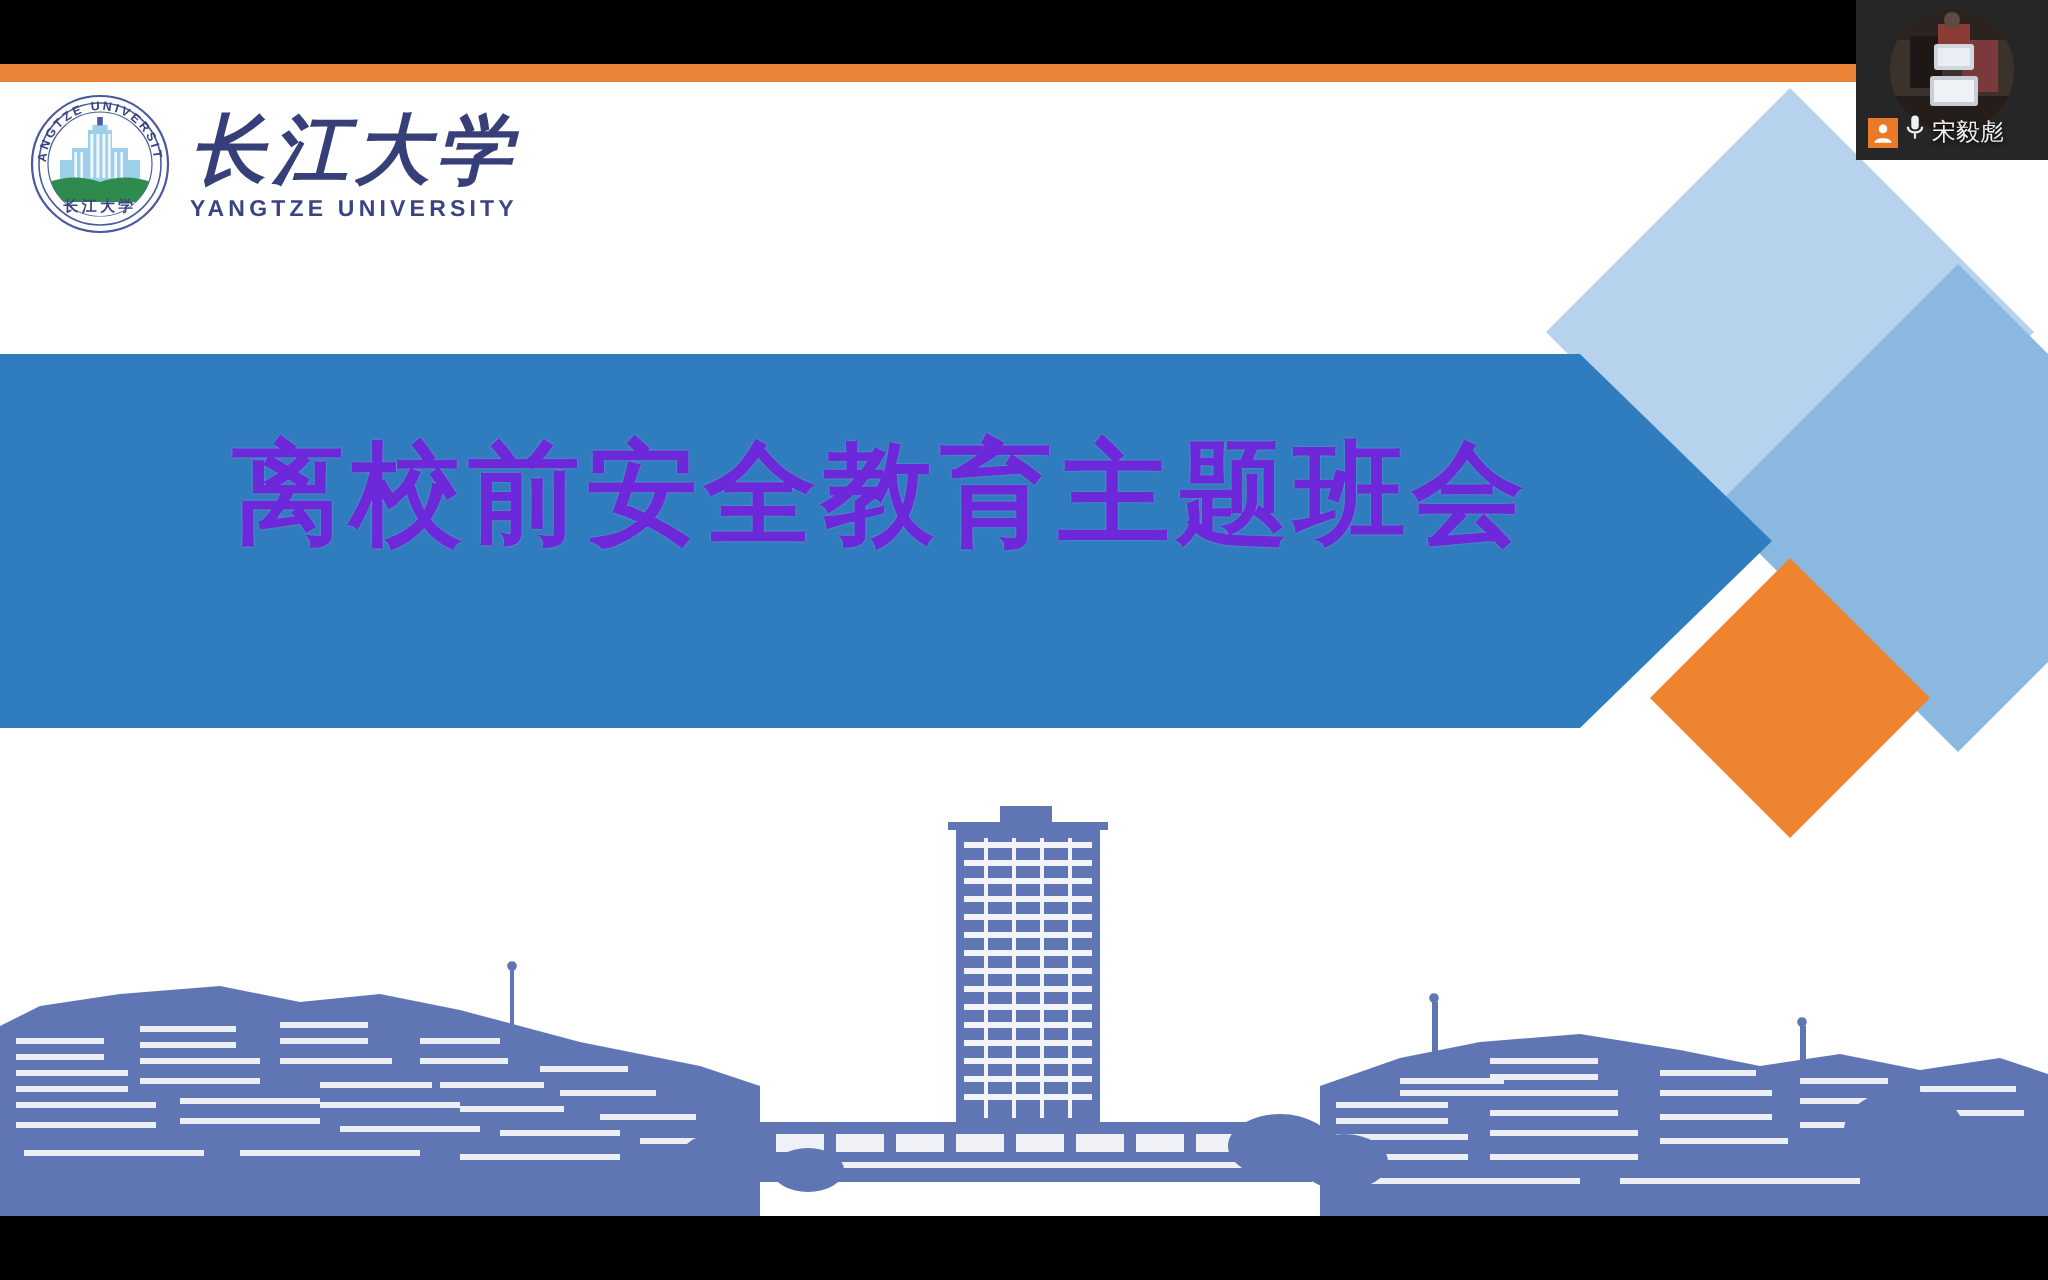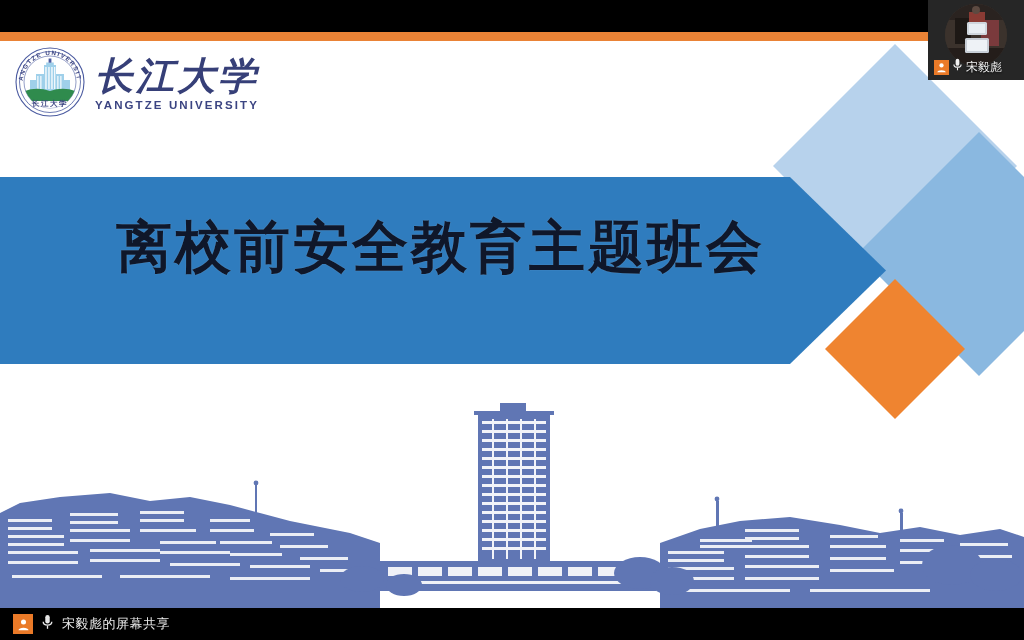--- a/index.html
+++ b/index.html
@@ -115,21 +115,21 @@
     top: 145px;
     width: 830px;
     height: 142px;
     display: flex;
     align-items: center;
     padding-left: 116px;
     box-sizing: border-box;
     font-family: "DejaVu Sans", "Liberation Sans", sans-serif;
     font-size: 56px;
     font-weight: 700;
-    color: #0f172a;
+    color: #6d28d9;
     letter-spacing: 3px;
     white-space: nowrap;
     text-shadow: 0 0 1px rgba(255,255,255,0.35);
   }
 
   
   .skyline {
     position: absolute;
     left: 0;
     bottom: 0;
@@ -416,36 +416,20 @@
           <ellipse cx="952" cy="172" rx="30" ry="20"></ellipse>
           <ellipse cx="996" cy="182" rx="26" ry="16"></ellipse>
           <ellipse cx="362" cy="186" rx="22" ry="13"></ellipse>
           <ellipse cx="404" cy="192" rx="18" ry="11"></ellipse>
         </g>
       </svg>
     </div>
 
   </div>
 
-  <div class="bottom-bar">
-    <div class="user-chip">
-      <svg width="13" height="13" viewBox="0 0 16 16" xmlns="http://www.w3.org/2000/svg">
-        <circle cx="8" cy="5" r="3.1" fill="#ffffff"></circle>
-        <path d="M 1.8,15 C 1.8,10.8 14.2,10.8 14.2,15 Z" fill="#ffffff"></path>
-      </svg>
-    </div>
-    <span class="mic-icon">
-      <svg width="13" height="17" viewBox="0 0 14 18" xmlns="http://www.w3.org/2000/svg">
-        <rect x="4.6" y="1" width="4.8" height="9" rx="2.4" fill="#e6e6e6"></rect>
-        <path d="M 2.4,8.2 C 2.4,13 11.6,13 11.6,8.2" fill="none" stroke="#e6e6e6" stroke-width="1.5"></path>
-        <rect x="6.3" y="12.4" width="1.4" height="3.4" fill="#e6e6e6"></rect>
-      </svg>
-    </span>
-    <span class="share-label">宋毅彪的屏幕共享</span>
-  </div>
 
   <div class="video-tile">
     <div class="tile-avatar">
       <svg width="62" height="62" viewBox="0 0 62 62" xmlns="http://www.w3.org/2000/svg">
         <rect width="62" height="62" fill="#3b322c"></rect>
         <rect x="0" y="0" width="62" height="16" fill="#2a2320"></rect>
         <rect x="0" y="44" width="62" height="18" fill="#241d1a"></rect>
         <rect x="10" y="14" width="16" height="26" fill="#1d1815"></rect>
         <rect x="36" y="16" width="18" height="26" fill="#7a3a3c"></rect>
         <rect x="24" y="8" width="16" height="10" fill="#8a3b34"></rect>

